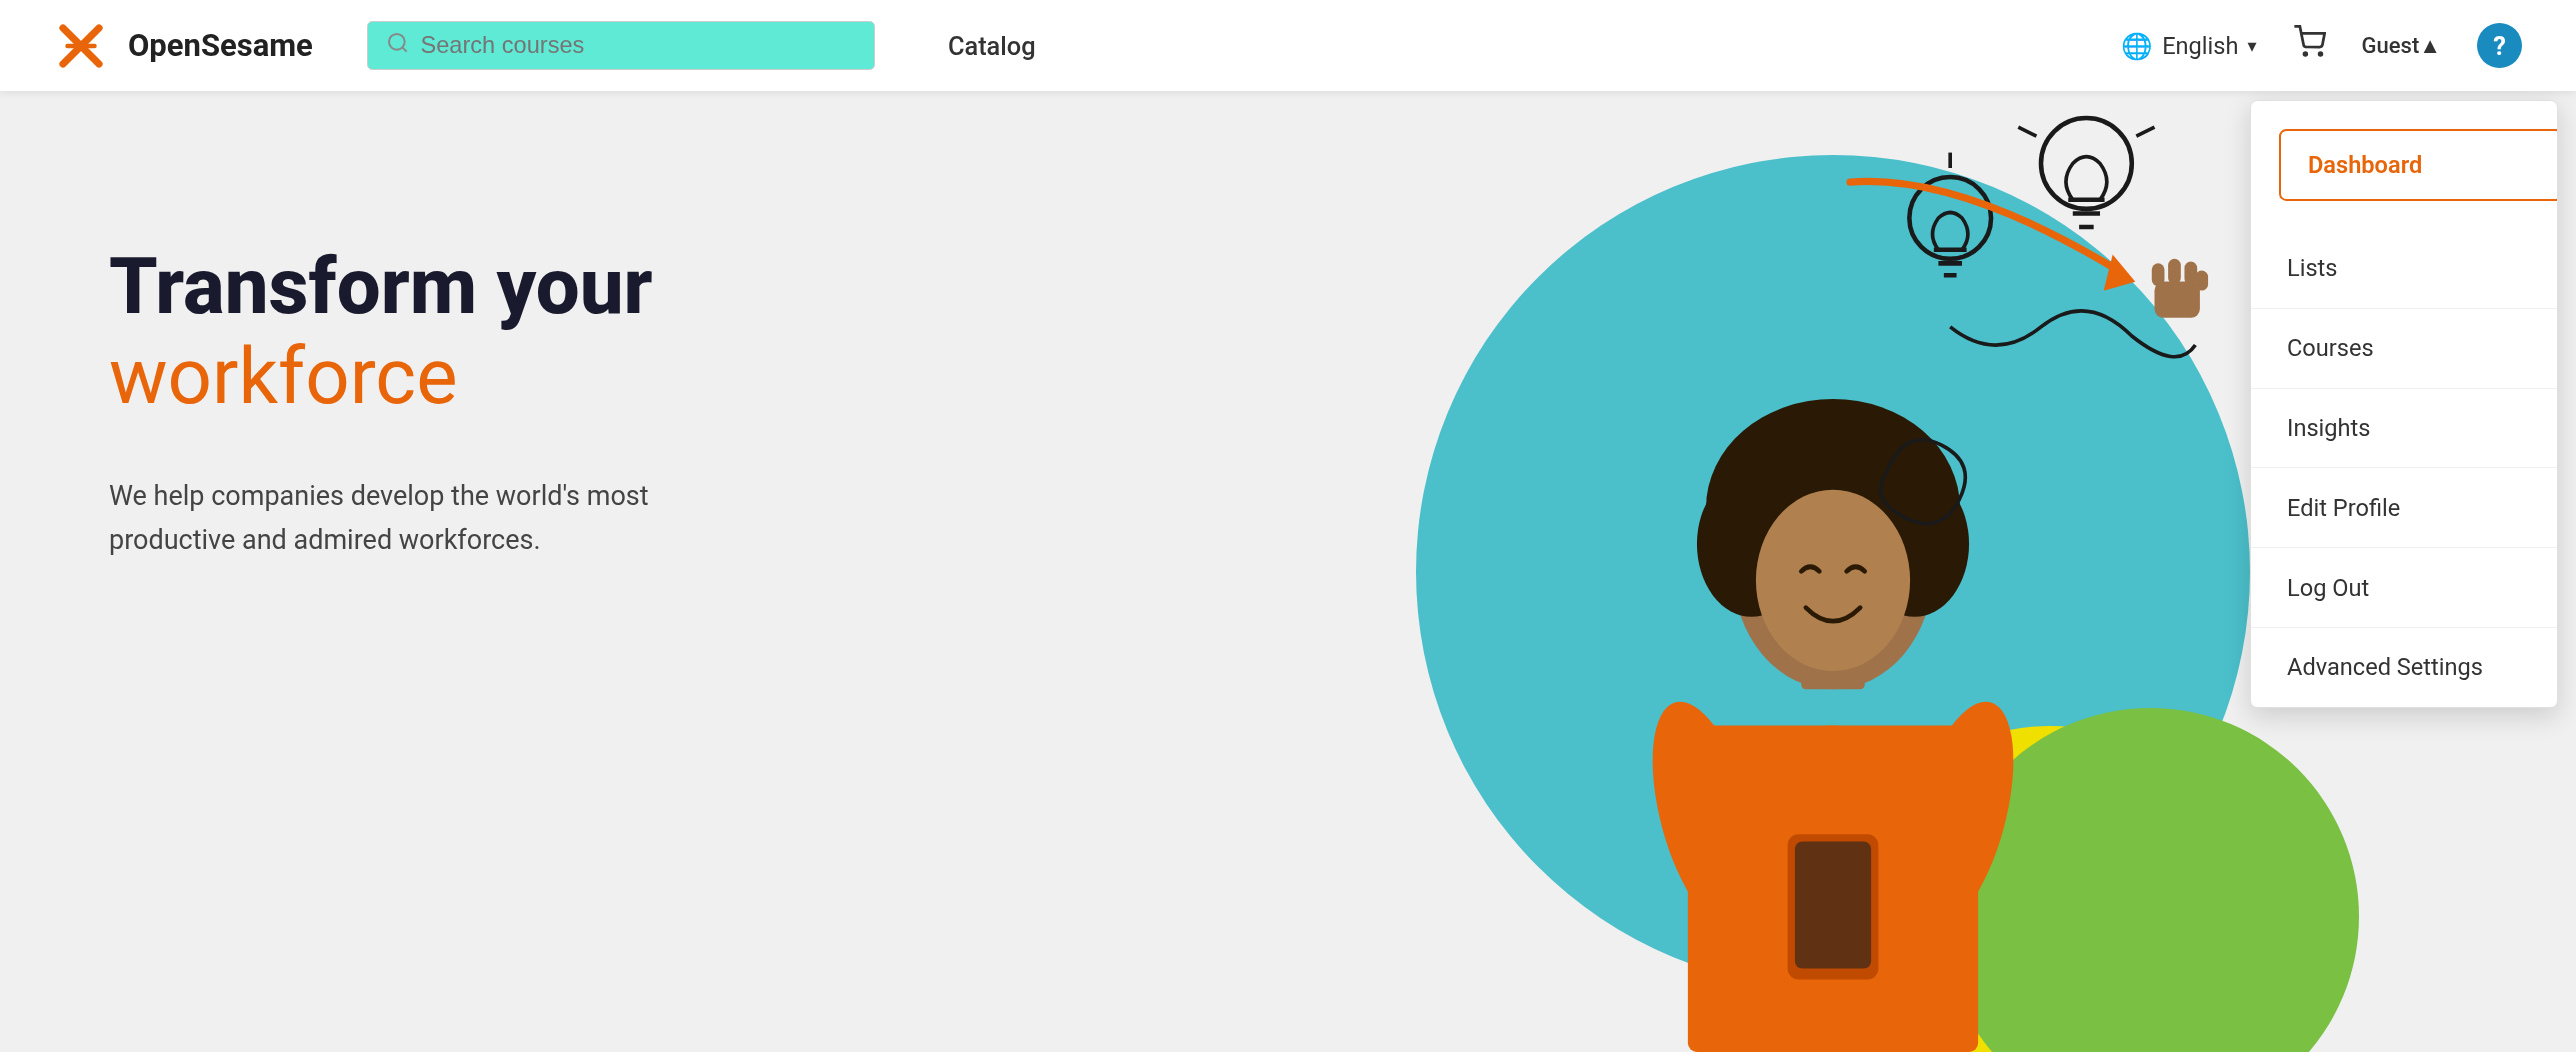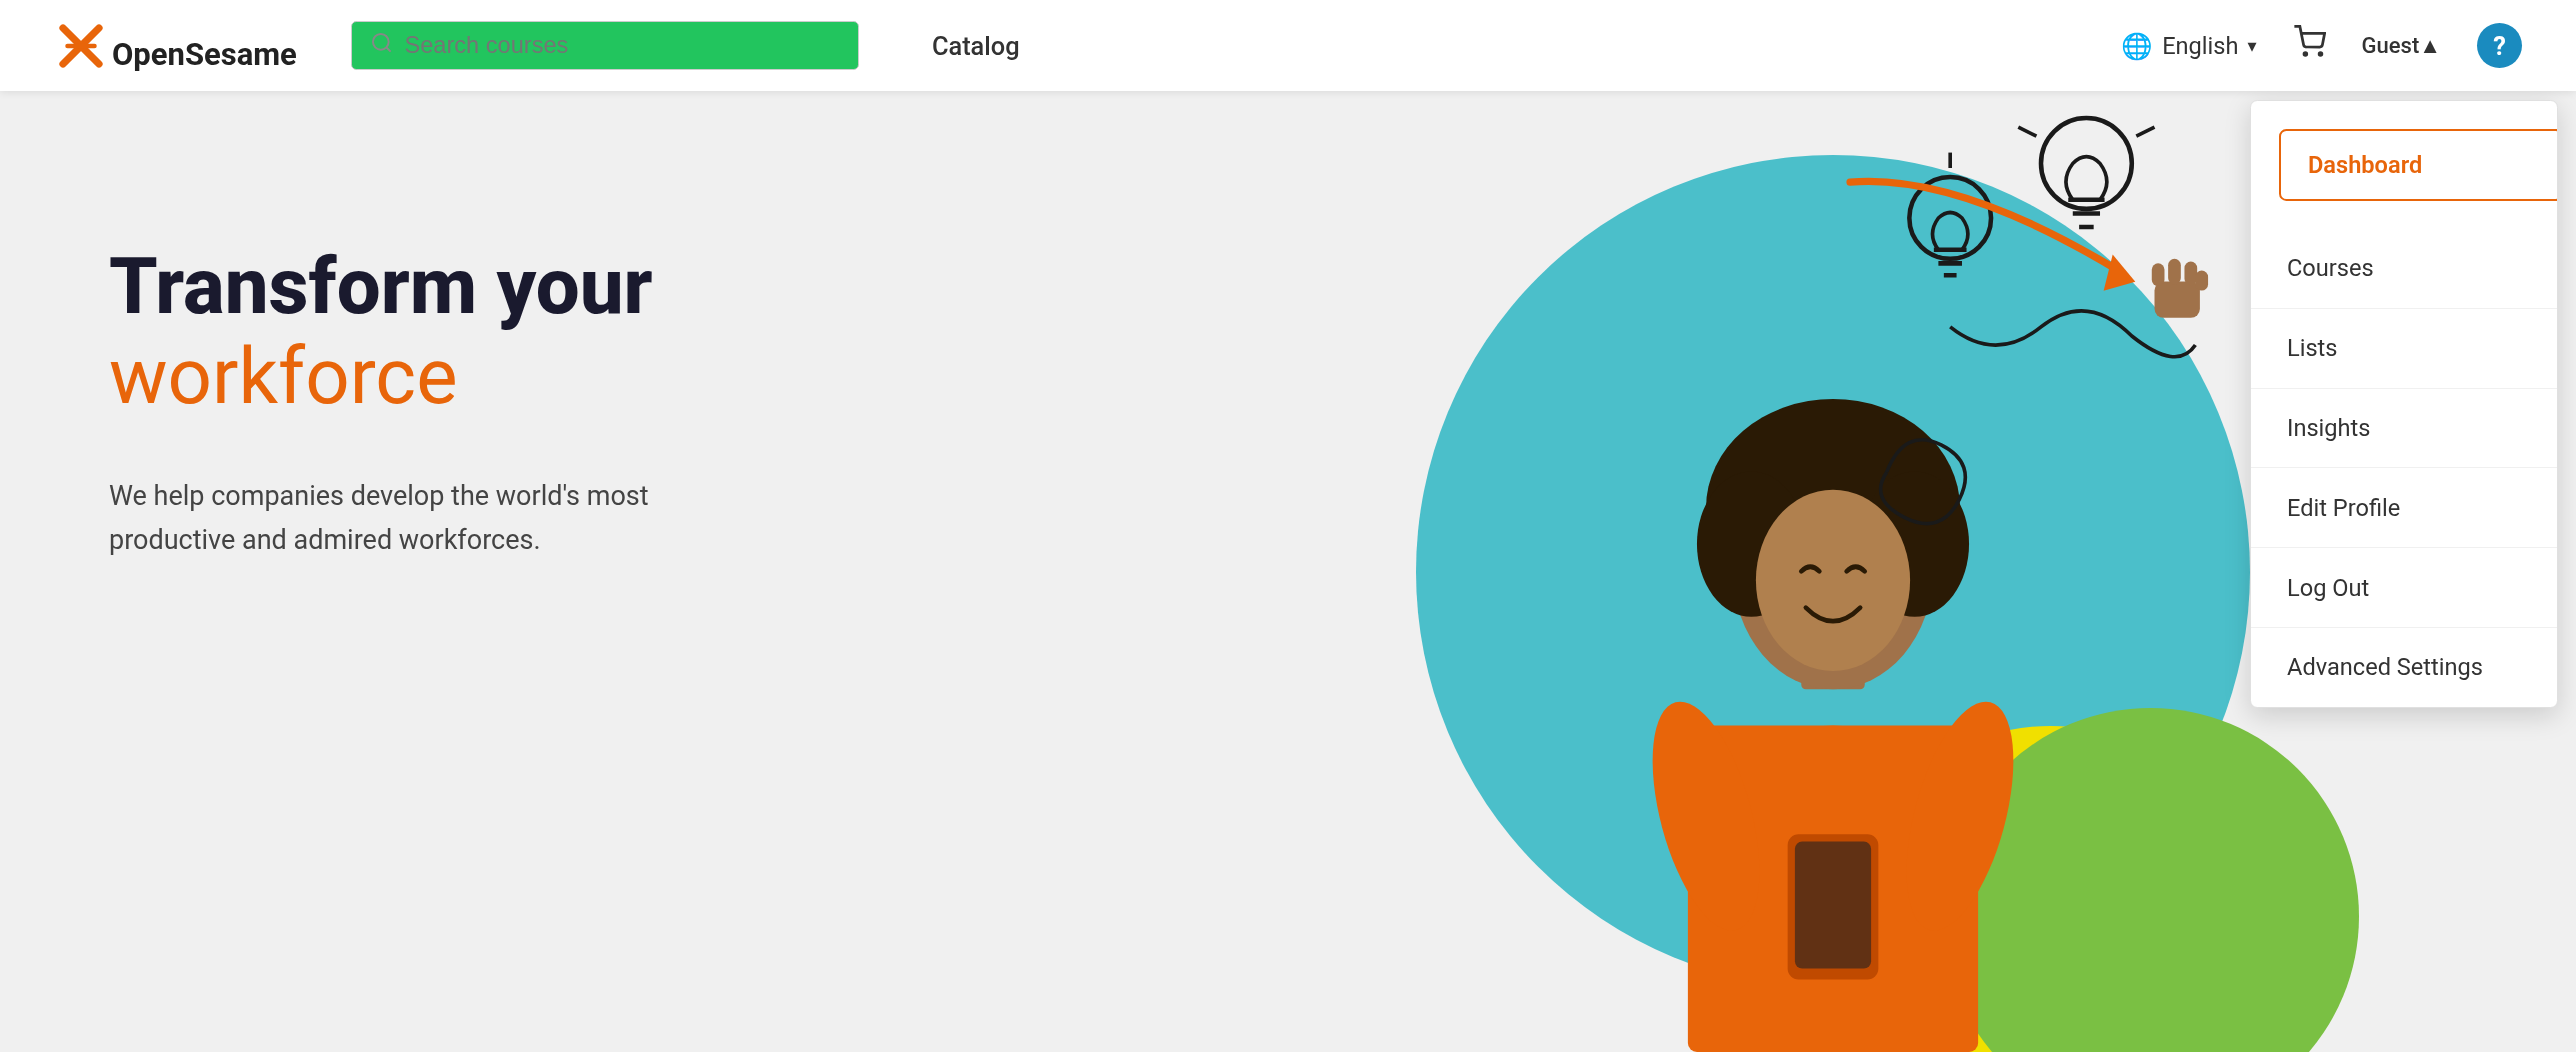--- a/index.html
+++ b/index.html
@@ -12,43 +12,43 @@
       background: #fff;
       height: 91px;
       padding: 0 54px;
       box-shadow: 0 1.8px 7.3px rgba(0,0,0,0.08);
       position: relative;
       z-index: 100;
     }
 
     .logo-area {
       display: flex;
-      align-items: flex-end;
-      gap: 4px;
+      align-items: center;
+      gap: 20px;
       margin-right: 54px;
     }
 
     .logo-icon {
       width: 54px;
       height: 54px;
     }
 
     .logo-text {
       font-size: 31px;
       font-weight: 700;
       color: #222;
     }
 
     .search-box {
       display: flex;
       align-items: center;
       border: 1.4px solid #ccc;
       border-radius: 5.4px;
       padding: 9px 18px;
-      background: #22c55e;
+      background: #5eead4;
       width: 508px;
       gap: 11px;
     }
 
     .search-box input {
       border: none;
       outline: none;
       font-size: 23.6px;
       color: #555;
       width: 100%;
@@ -353,22 +353,22 @@
 
   <svg style="position:absolute; top:73px; right:345px; z-index:300; pointer-events:none;" width="454" height="163" viewBox="0 0 500 180">
     <path d="M80 20 Q200 10 380 120" stroke="#e8650a" stroke-width="8" fill="none" stroke-linecap="round"></path>
     <polygon points="370,100 395,130 360,140" fill="#e8650a"></polygon>
   </svg>
 
   <div class="dropdown-overlay">
     <div class="dropdown-menu">
 
       <div class="dropdown-item dashboard">Dashboard</div>
+      <div class="dropdown-item">Lists</div>
       <div class="dropdown-item">Courses</div>
-      <div class="dropdown-item">Lists</div>
       <div class="dropdown-item">Insights</div>
       <div class="dropdown-item">Edit Profile</div>
       <div class="dropdown-item">Log Out</div>
       <div class="dropdown-item">Advanced Settings</div>
     </div>
   </div>
 </main>
 
 
 </body></html>

